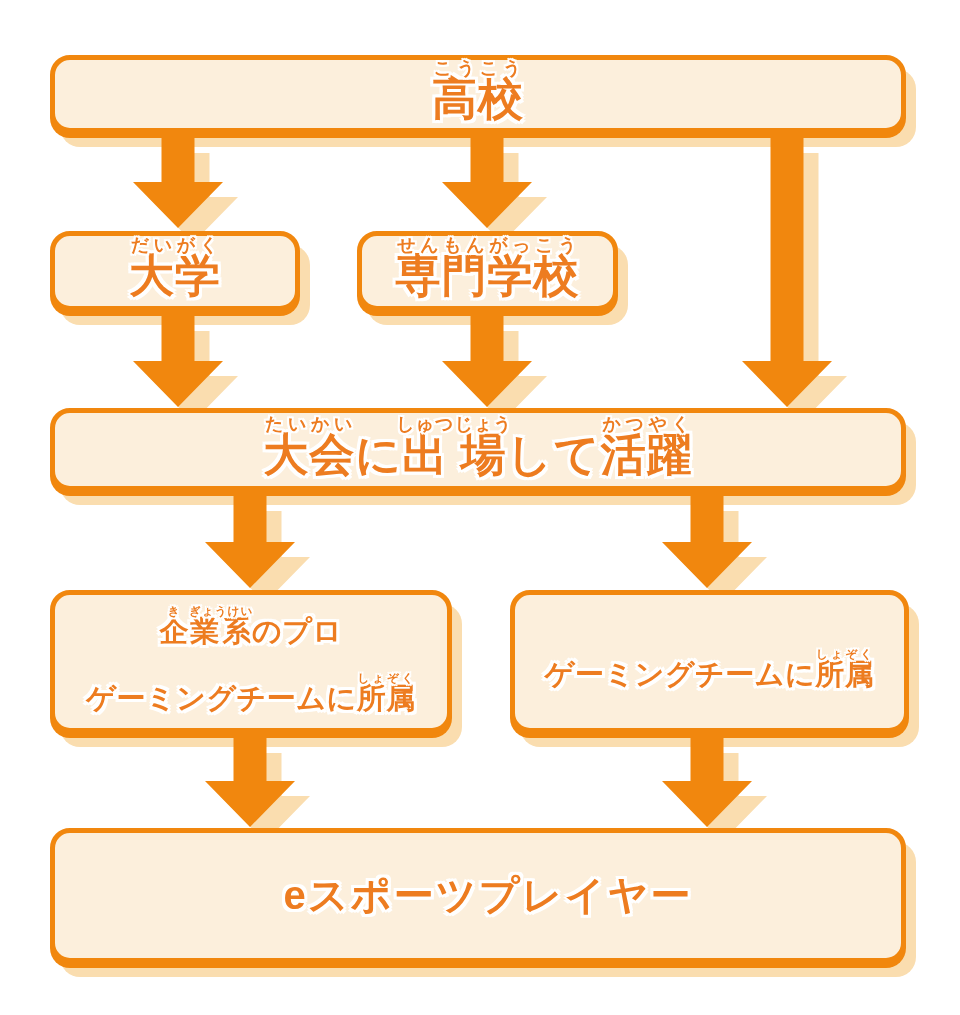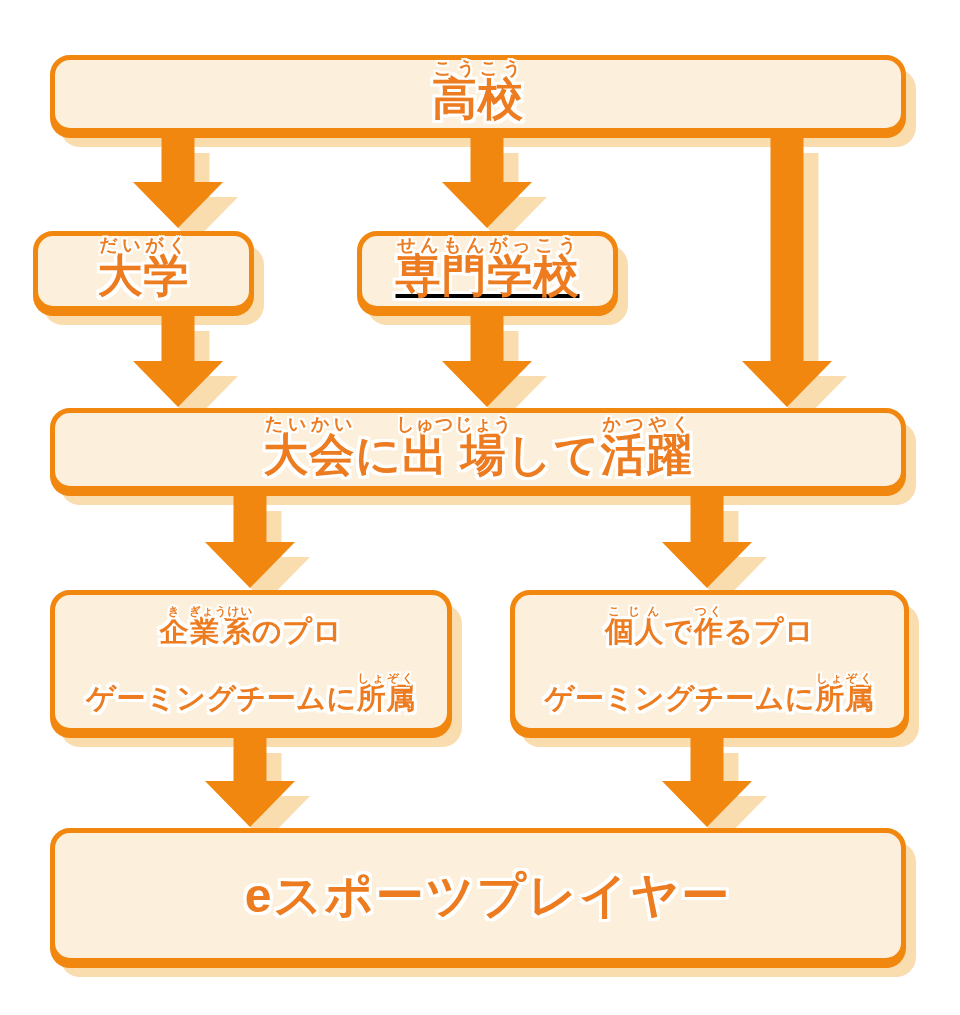--- a/index.html
+++ b/index.html
@@ -40,26 +40,26 @@
   .line rt{
     font-size:0.40em;
     font-weight:bold;
     letter-spacing:1px;
     text-shadow:
       -2px -2px 0 #fff, 2px -2px 0 #fff, -2px 2px 0 #fff, 2px 2px 0 #fff,
       -2px 0 0 #fff, 2px 0 0 #fff, 0 -2px 0 #fff, 0 2px 0 #fff;
   }
   .fs-m{font-size:45px;letter-spacing:1px;}
   .fs-s{font-size:29px;letter-spacing:0.5px;}
-  .fs-xl{font-size:48px;letter-spacing:2px;margin-left:20px;}
+  .fs-xl{font-size:40px;letter-spacing:2px;margin-left:20px;}
   .gap{margin-top:20px;}
 
   #node-highschool    {left:50px;  top:55px;  width:856px; height:78px;}
-  #node-university    {left:33px;  top:231px; width:221px; height:80px;}
-  #node-vocational    {left:357px; top:231px; width:261px; height:80px;text-decoration:underline;}
+  #node-university    {left:50px;  top:231px; width:250px; height:80px;}
+  #node-vocational    {left:357px; top:231px; width:261px; height:80px;}
   #node-tournament    {left:50px;  top:408px; width:856px; height:83px;}
   #node-corporate     {left:50px;  top:590px; width:402px; height:143px;}
   #node-personal      {left:510px; top:590px; width:399px; height:143px;}
   #node-esports       {left:50px;  top:828px; width:856px; height:135px;}
 </style>
 </head>
 <body>
 
 <div id="canvas">
 
@@ -90,21 +90,20 @@
   <div class="node" id="node-tournament">
     <div class="line fs-m"><ruby>大会<rt>たいかい</rt></ruby><span>に</span><ruby>出場<rt>しゅつじょう</rt></ruby><span>して</span><ruby>活躍<rt>かつやく</rt></ruby></div>
   </div>
 
   <div class="node" id="node-corporate">
     <div class="line fs-s"><ruby>企<rt>き</rt></ruby><ruby>業系<rt>ぎょうけい</rt></ruby><span>のプロ</span></div>
     <div class="line fs-s gap"><span>ゲーミングチームに</span><ruby>所属<rt>しょぞく</rt></ruby></div>
   </div>
 
   <div class="node" id="node-personal">
-    <div class="line fs-s"><ruby>個人<rt>こじん</rt></ruby><span>で</span><ruby>作<rt>つく</rt></ruby><span>るプロ</span></div>
     <div class="line fs-s gap"><span>ゲーミングチームに</span><ruby>所属<rt>しょぞく</rt></ruby></div>
   </div>
 
   <div class="node" id="node-esports">
     <div class="line fs-xl"><span>eスポーツプレイヤー</span></div>
   </div>
 
   <svg id="arrow-main-layer" class="arrow-layer" width="960" height="1015" viewBox="0 0 960 1015">
       <polygon points="161.5,138 194.5,138 194.5,182 223,182 178,228 133,182 161.5,182" fill="#F1870E"></polygon>
       <polygon points="470.5,138 503.5,138 503.5,182 532,182 487,228 442,182 470.5,182" fill="#F1870E"></polygon>

